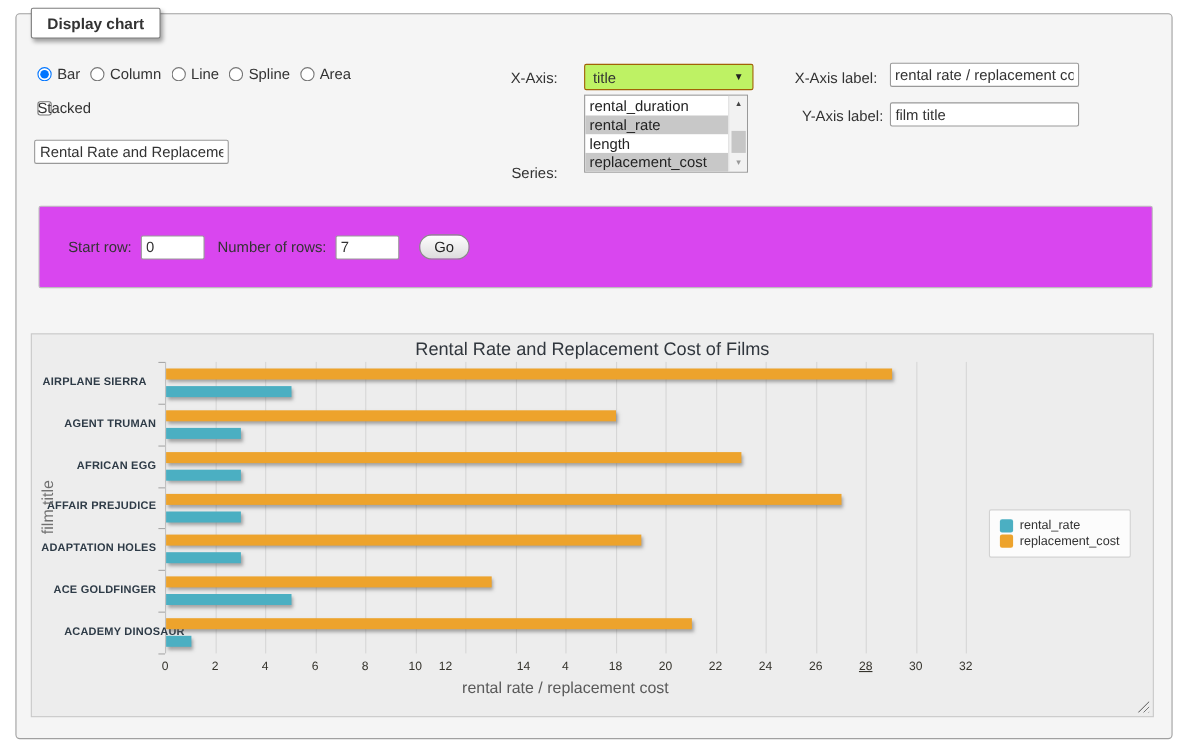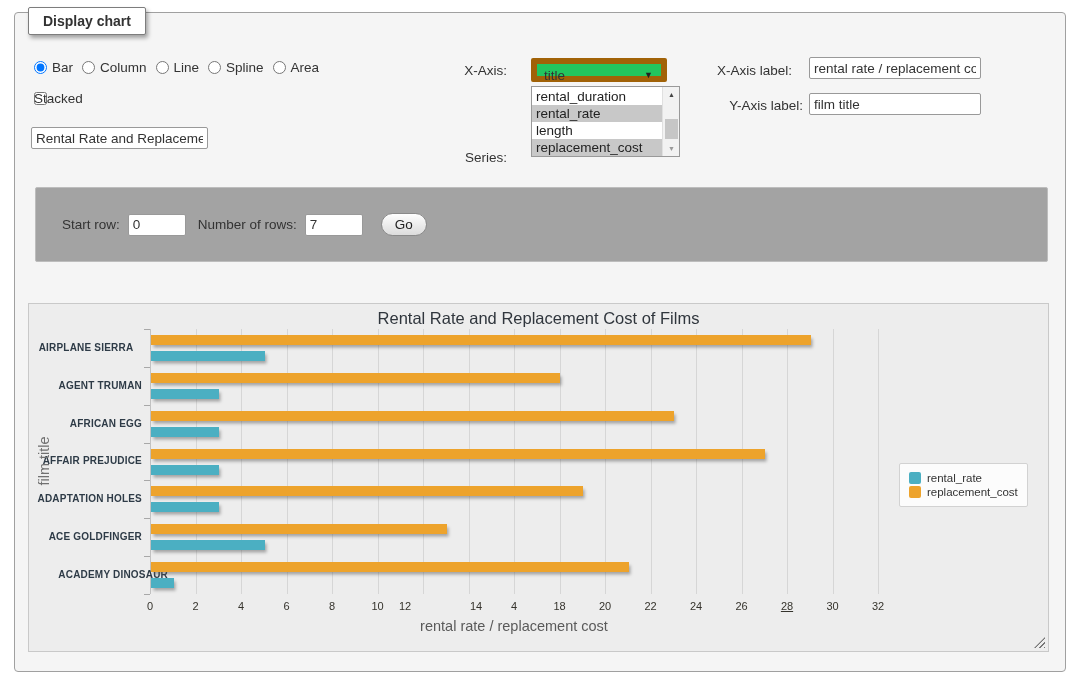--- a/index.html
+++ b/index.html
@@ -21,45 +21,45 @@
   .type-row label { position:static; margin-right:9px; }
   .stacked-row { left:19px; top:79px; display:flex; align-items:center; position:absolute; font-size:13.5px; color:#333; }
   .stacked-row input { position:static; margin:0 6px 0 0; }
   input[type=text] {
     border:1px solid #999; background:#fff; height:22px; font-size:13.5px;
     color:#333; padding:0 4px; border-radius:2px; font-family:"Liberation Sans",sans-serif;
   }
   .title-input { left:16px; top:114px; width:177px; }
   .lbl-xaxis  { left:430px; top:50px;  width:62px;  text-align:right; }
   .lbl-series { left:430px; top:137px; width:62px;  text-align:right; }
-  .lbl-xlab   { left:702px; top:50px;  width:86px;  text-align:left; }
+  .lbl-xlab   { left:702px; top:50px;  width:86px;  text-align:center; }
   .lbl-ylab   { left:702px; top:85px;  width:86px;  text-align:right; }
   .fake-select {
-    left:516px; top:45px; width:136px; height:24px; background:#22c55e;
-    border:6px solid #a16207; border-radius:2px; font-size:13.5px; color:#333;
+    left:516px; top:45px; width:154px; height:24px; background:#bef264;
+    border:1px solid #a16207; border-radius:2px; font-size:13.5px; color:#333;
   }
   .fake-select .sel-text { position:absolute; left:7px; top:4px; }
   .fake-select .arrow { position:absolute; right:8px; top:6px; font-size:9px; color:#222; }
   .series-list {
     left:516px; top:73px; width:149px; height:71px; background:#fff;
     border:1px solid #999; overflow:hidden;
   }
   .series-list .opts { position:absolute; left:0; top:1px; right:17px; }
   .series-list .opt { position:static; font-size:13.5px; color:#222; padding:0 0 0 4px; height:17px; line-height:17px; white-space:nowrap; overflow:hidden; }
   .series-list .opt.sel { background:#c8c8c8; }
   .sbar { right:0; top:0; width:17px; height:100%; background:#f2f2f2; border-left:1px solid #e0e0e0; }
   .sbar .up, .sbar .dn { position:absolute; left:0; width:17px; height:15px; text-align:center; font-size:7px; line-height:15px; }
   .sbar .up { top:0; color:#444; }
   .sbar .dn { bottom:0; color:#999; }
   .sbar .thumb { position:absolute; left:2px; top:32px; width:13px; height:20px; background:#c6c6c6; }
   .inp-xlab { left:794px; top:44px; width:172px; }
   .inp-ylab { left:794px; top:80px; width:172px; }
   .rows-panel {
     left:20px; top:174px; width:1013px; height:75px;
-    background:#a3a3a3; border:1px solid #bdbdbd; border-radius:2px;
+    background:#d946ef; border:1px solid #bdbdbd; border-radius:2px;
   }
   .rows-panel .inner { position:absolute; inset:0; display:flex; align-items:center; padding-left:26px; }
   .rows-panel .inner > * { position:static; }
   .rows-panel input[type=text] { width:58px; margin:0 12px 0 8px; }
   .go-btn {
     margin-left:6px; padding:3px 13px; font-size:13.5px; color:#222;
     border:1px solid #8a8a8a; border-radius:13px;
     background:linear-gradient(#fefefe,#dcdcdc); cursor:pointer;
     font-family:"Liberation Sans",sans-serif;
   }

